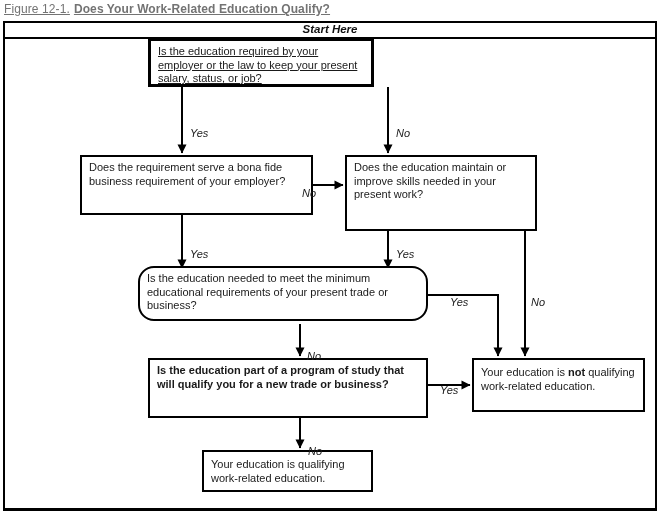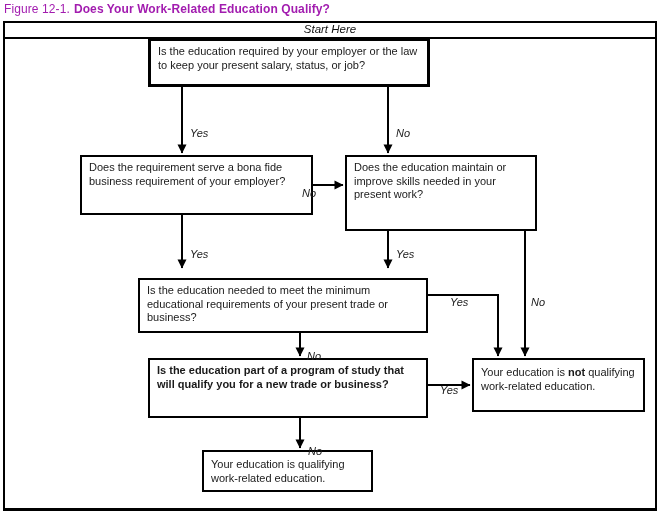--- a/index.html
+++ b/index.html
@@ -2,33 +2,33 @@
 <html><head>
 <meta charset="utf-8">
 <style>
   html,body{margin:0;padding:0;background:#ffffff;}
   .page{
     position:relative;width:660px;height:516px;background:#ffffff;
     font-family:"Liberation Sans","DejaVu Sans",sans-serif;color:#1a1a1a;
     overflow:hidden;
   }
   .title{
-    position:absolute;left:4px;top:2px;font-size:12px;color:#a21caf;
-    white-space:nowrap;letter-spacing:0.1px;
+    position:absolute;left:4px;top:2px;font-size:12px;color:#737373;
+    white-space:nowrap;letter-spacing:0.1px;text-decoration:underline;
   }
   .title .bold{font-weight:bold;margin-left:4px;}
   .frame{
     position:absolute;left:3px;top:21px;width:654px;height:490px;
     box-sizing:border-box;border:2px solid #000;border-bottom-width:3px;
     background:#ffffff;
   }
   .start-band{
     position:absolute;left:3px;top:23px;width:654px;height:14px;
     box-sizing:content-box;border-bottom:2px solid #000;
-    text-align:center;font-size:11.5px;font-style:italic;font-weight:normal;
+    text-align:center;font-size:11.5px;font-style:italic;font-weight:bold;
     line-height:13px;color:#111;
   }
   svg.connectors{position:absolute;left:0;top:0;width:660px;height:516px;pointer-events:none;}
   .box{
     position:absolute;box-sizing:border-box;border:2px solid #000;background:#ffffff;
     font-size:11px;line-height:13.5px;color:#1a1a1a;padding:4px 6px 3px 7px;
   }
   .box.start{border-width:3px;}
   .lbl{
     position:absolute;font-size:11px;font-style:italic;color:#1a1a1a;
@@ -62,27 +62,27 @@
       <line x1="182" y1="215" x2="182" y2="268" marker-end="url(#arrow)"></line>
       <line x1="388" y1="215" x2="388" y2="268" marker-end="url(#arrow)"></line>
       <line x1="525" y1="215" x2="525" y2="356" marker-end="url(#arrow)"></line>
       <path d="M427,295 L498,295 L498,356" marker-end="url(#arrow)"></path>
       <line x1="300" y1="324" x2="300" y2="356" marker-end="url(#arrow)"></line>
       <line x1="427" y1="385" x2="470" y2="385" marker-end="url(#arrow)"></line>
       <line x1="300" y1="412" x2="300" y2="448" marker-end="url(#arrow)"></line>
     </g>
   </svg>
 
-  <div class="box start" style="left:148px;top:38px;width:282px;height:49px;">Is the education required by your employer or the law to keep your present salary, status, or job?</div>
+  <div class="box start" style="left:148px;top:38px;width:226px;height:49px;text-decoration:underline;">Is the education required by your employer or the law to keep your present salary, status, or job?</div>
 
   <div class="box" style="left:80px;top:155px;width:233px;height:60px;">Does the requirement serve a bona fide business requirement of your employer?</div>
 
   <div class="box" style="left:345px;top:155px;width:192px;height:76px;">Does the education maintain or improve skills needed in your present work?</div>
 
-  <div class="box" style="left:138px;top:278px;width:290px;height:55px;">Is the education needed to meet the minimum educational requirements of your present trade or business?</div>
+  <div class="box" style="left:138px;top:266px;width:290px;height:55px;border-radius:16px;">Is the education needed to meet the minimum educational requirements of your present trade or business?</div>
 
   <div class="box" style="left:148px;top:358px;width:280px;height:60px;font-weight:bold;">Is the education part of a program of study that will qualify you for a new trade or business?</div>
 
   <div class="box" style="left:202px;top:450px;width:171px;height:42px;padding-top:6px;">Your education is qualifying work-related education.</div>
 
   <div class="box" style="left:472px;top:358px;width:173px;height:54px;padding-top:6px;">
     <span>Your education is </span><b>not</b><span> qualifying work-related education.</span>
   </div>
 
   <div class="lbl" style="left:190px;top:107px;">Yes</div>

